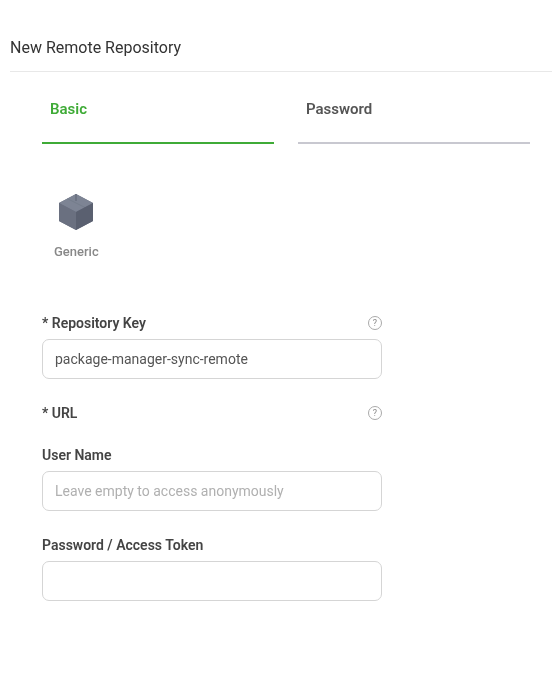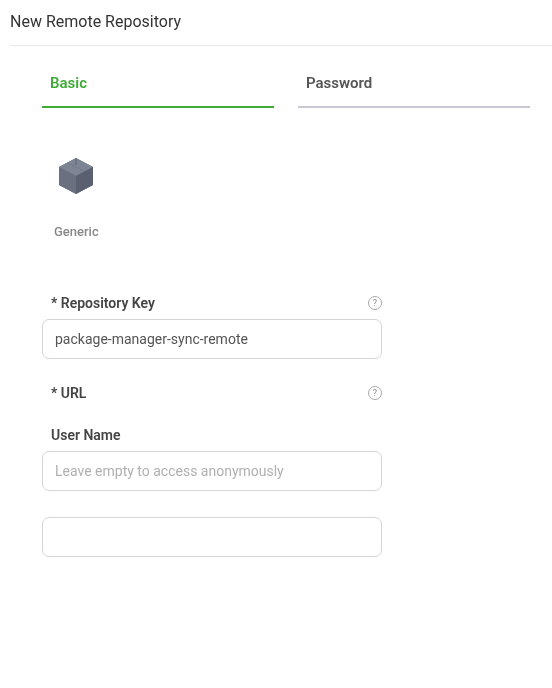--- a/index.html
+++ b/index.html
@@ -9,55 +9,55 @@
     color: #333;
     width: 552px;
     height: 688px;
     overflow: hidden;
   }
   .page-title {
     font-size: 16px;
     font-weight: 400;
     color: #333;
     padding: 12px 6px 14px 10px;
+    margin-top: 26px;
   }
   .panel {
     margin-left: 10px;
     border-top: 1px solid #e8e8e8;
     padding: 28px 10px 0 32px;
   }
   .tabs {
     display: flex;
     gap: 24px;
     margin-bottom: 48px;
   }
   .tab {
     flex: 0 0 auto;
     width: 232px;
-    padding: 0 0 14px 8px;
+    padding: 0 0 24px 8px;
     font-size: 15px;
     font-weight: 600;
     cursor: pointer;
     position: relative;
   }
   .tab.active {
     color: #3fab37;
     border-bottom: 2px solid #3fab37;
   }
   .tab.inactive {
     color: #555;
     border-bottom: 2px solid #c8c8d0;
   }
   .repo-type {
     display: inline-flex;
     flex-direction: column;
     align-items: center;
     margin-left: 12px;
     margin-bottom: 56px;
-    gap: 16px;
   }
   .repo-type svg { display: block; }
   .repo-type-label {
     margin-top: 12px;
     font-size: 13px;
     color: #888;
     font-weight: 500;
   }
   .field {
     margin-bottom: 26px;
@@ -66,21 +66,20 @@
     display: flex;
     align-items: center;
     justify-content: space-between;
     width: 340px;
     margin-bottom: 8px;
   }
   .field-label {
     font-size: 14px;
     font-weight: 600;
     color: #444;
-    margin-left: 9px;
   }
   .help-icon {
     width: 14px;
     height: 14px;
     border: 1px solid #aaa;
     border-radius: 50%;
     display: flex;
     align-items: center;
     justify-content: center;
     font-size: 9px;
@@ -145,16 +144,19 @@
   </div>
 
   <div class="field">
     <div class="field-label-row">
       <div class="field-label">User Name</div>
     </div>
     <input type="text" class="text-input" placeholder="Leave empty to access anonymously" style="">
   </div>
 
   <div class="field">
+    <div class="field-label-row">
+      <div class="field-label">Password / Access Token</div>
+    </div>
     <input type="password" class="text-input" value="" style="">
   </div>
 
 </div>
 
 </body></html>

